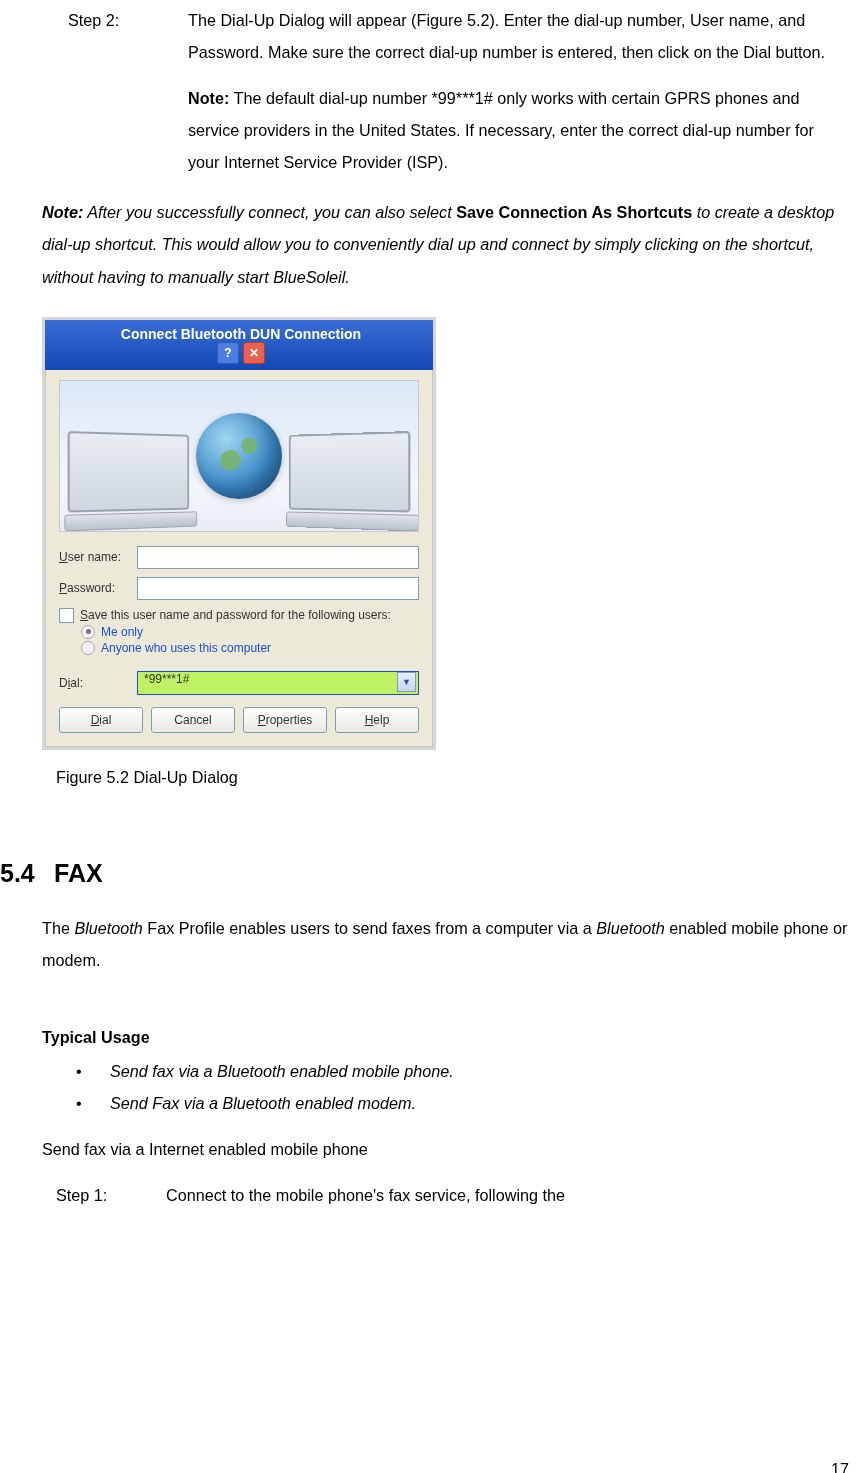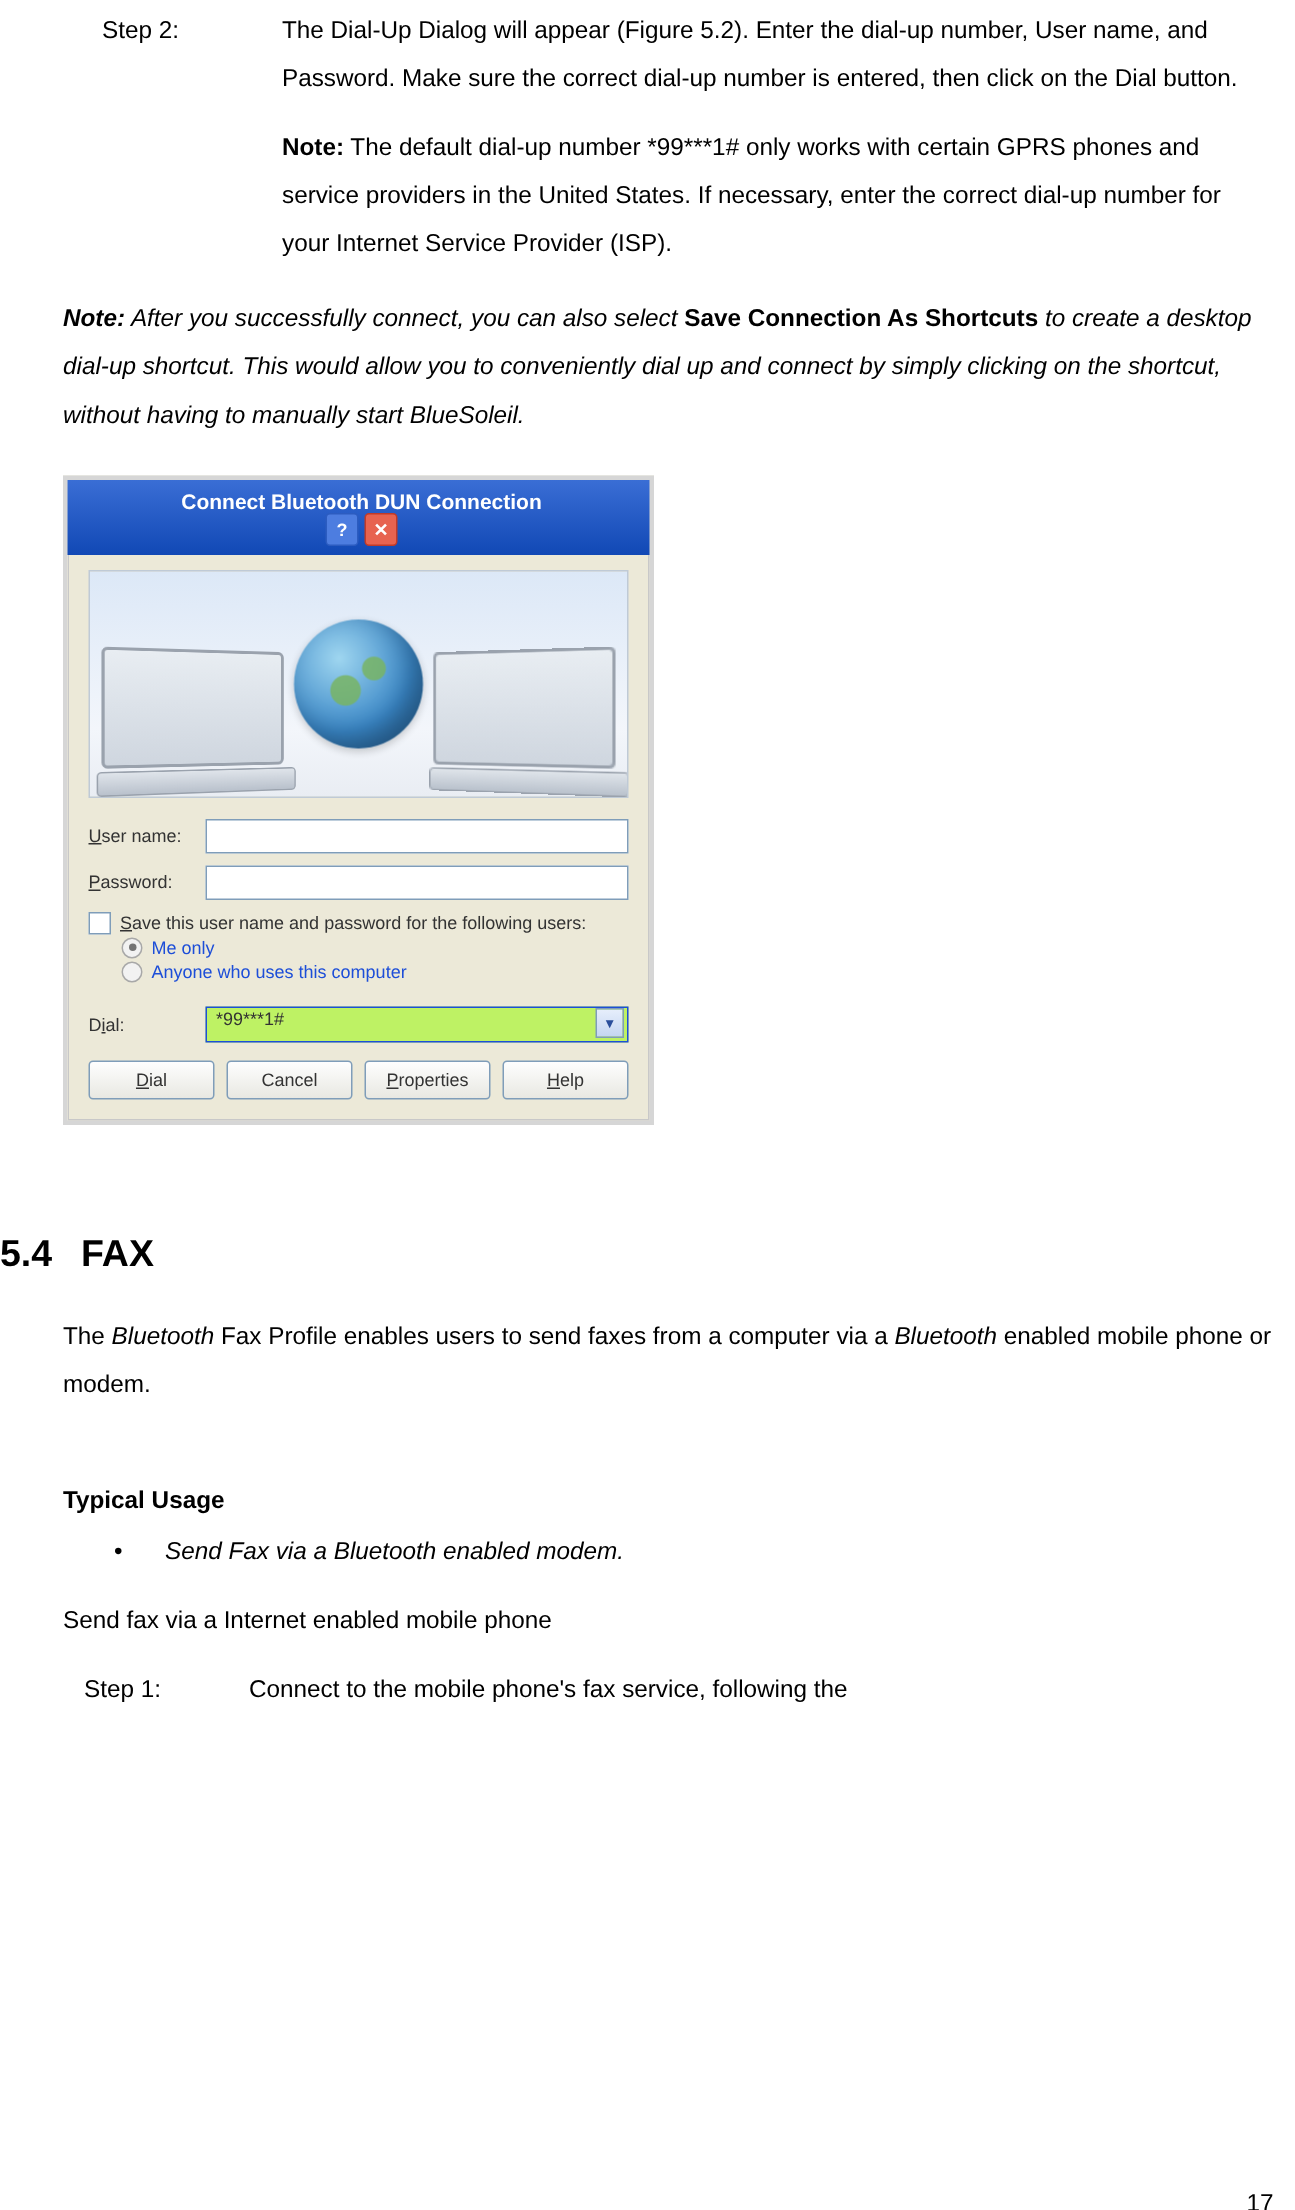--- a/index.html
+++ b/index.html
@@ -280,32 +280,34 @@
               </div>
           <div class="winbtn">
                 <span class="u">H</span>
                 <span>elp</span>
               </div>
         </div>
       </div>
     </div>
   </div>
 
+  <div class="caption">Figure 5.2 Dial-Up Dialog</div>
 
   <h2 class="section">
     <span class="section-num">5.4</span><span>FAX</span>
   </h2>
 
   <div class="para">
     <span>The </span><span class="it">Bluetooth</span><span> Fax Profile enables users to send faxes from a computer via a </span><span class="it">Bluetooth</span><span> enabled mobile phone or modem.</span>
   </div>
 
   <div class="sub-head">Typical Usage</div>
 
   <ul class="bul">
+    <li>Send fax via a Bluetooth enabled mobile phone.</li>
     <li>Send Fax via a Bluetooth enabled modem.</li>
   </ul>
 
   <div class="plain-line">Send fax via a Internet enabled mobile phone</div>
 
   <div class="step-block" style="margin-top:14px; margin-left:56px;">
     <div class="step-label" style="flex-basis:110px;">Step 1:</div>
     <div class="step-body">Connect to the mobile phone's fax service, following the</div>
   </div>
 

